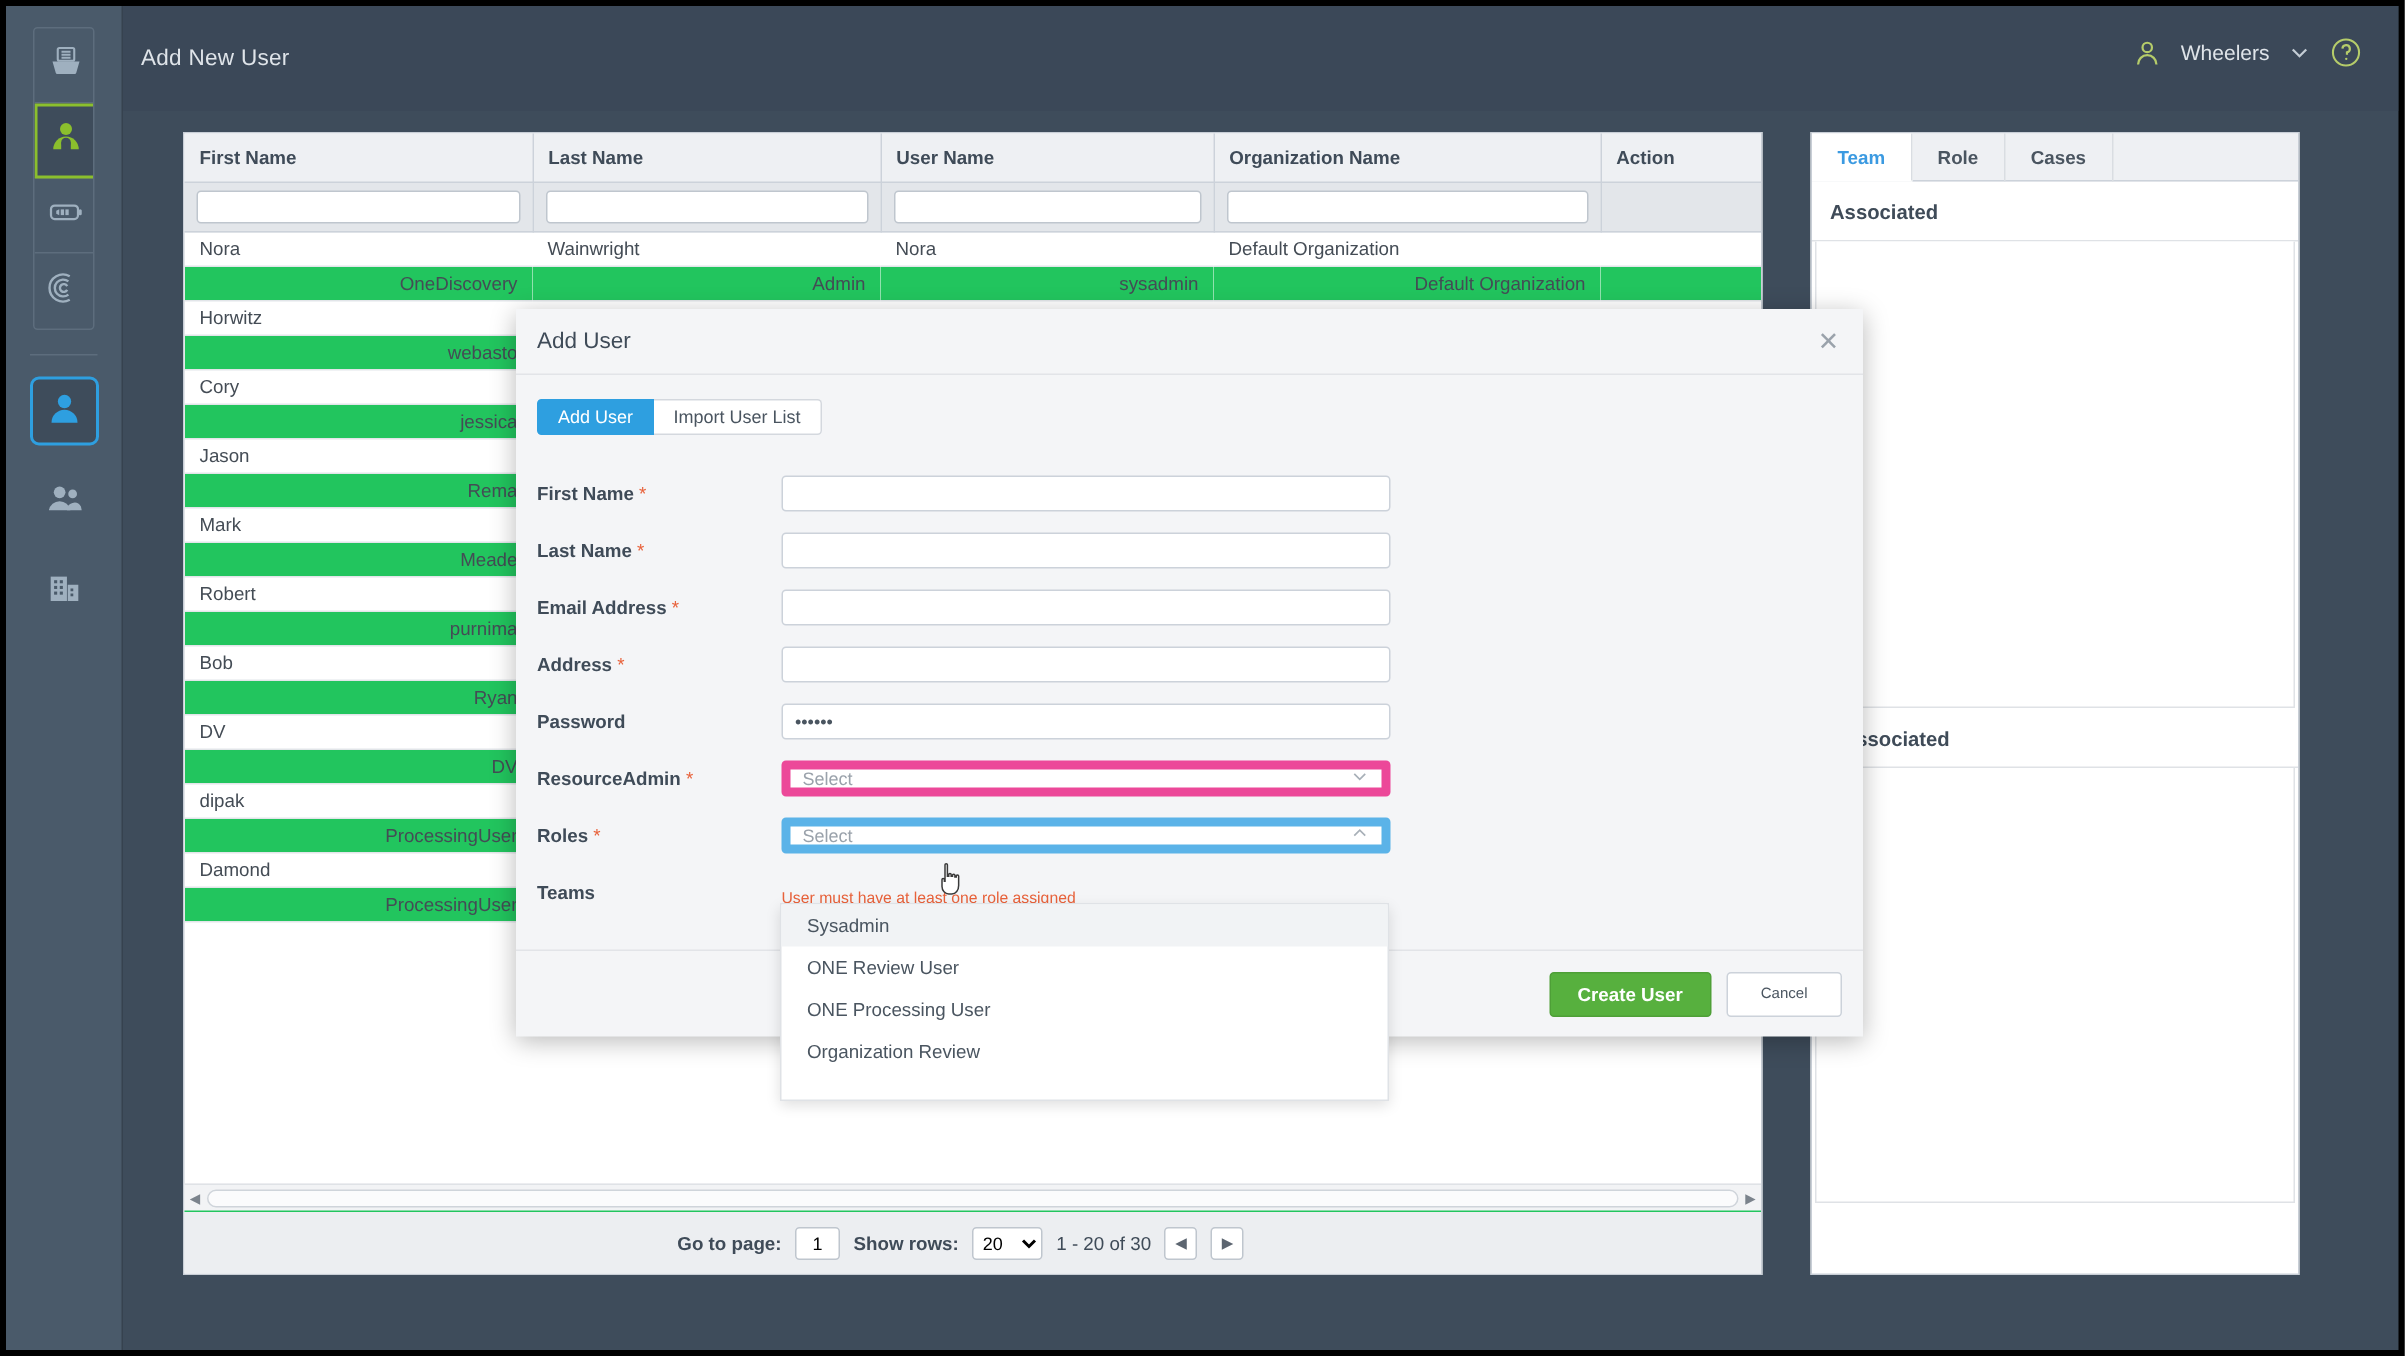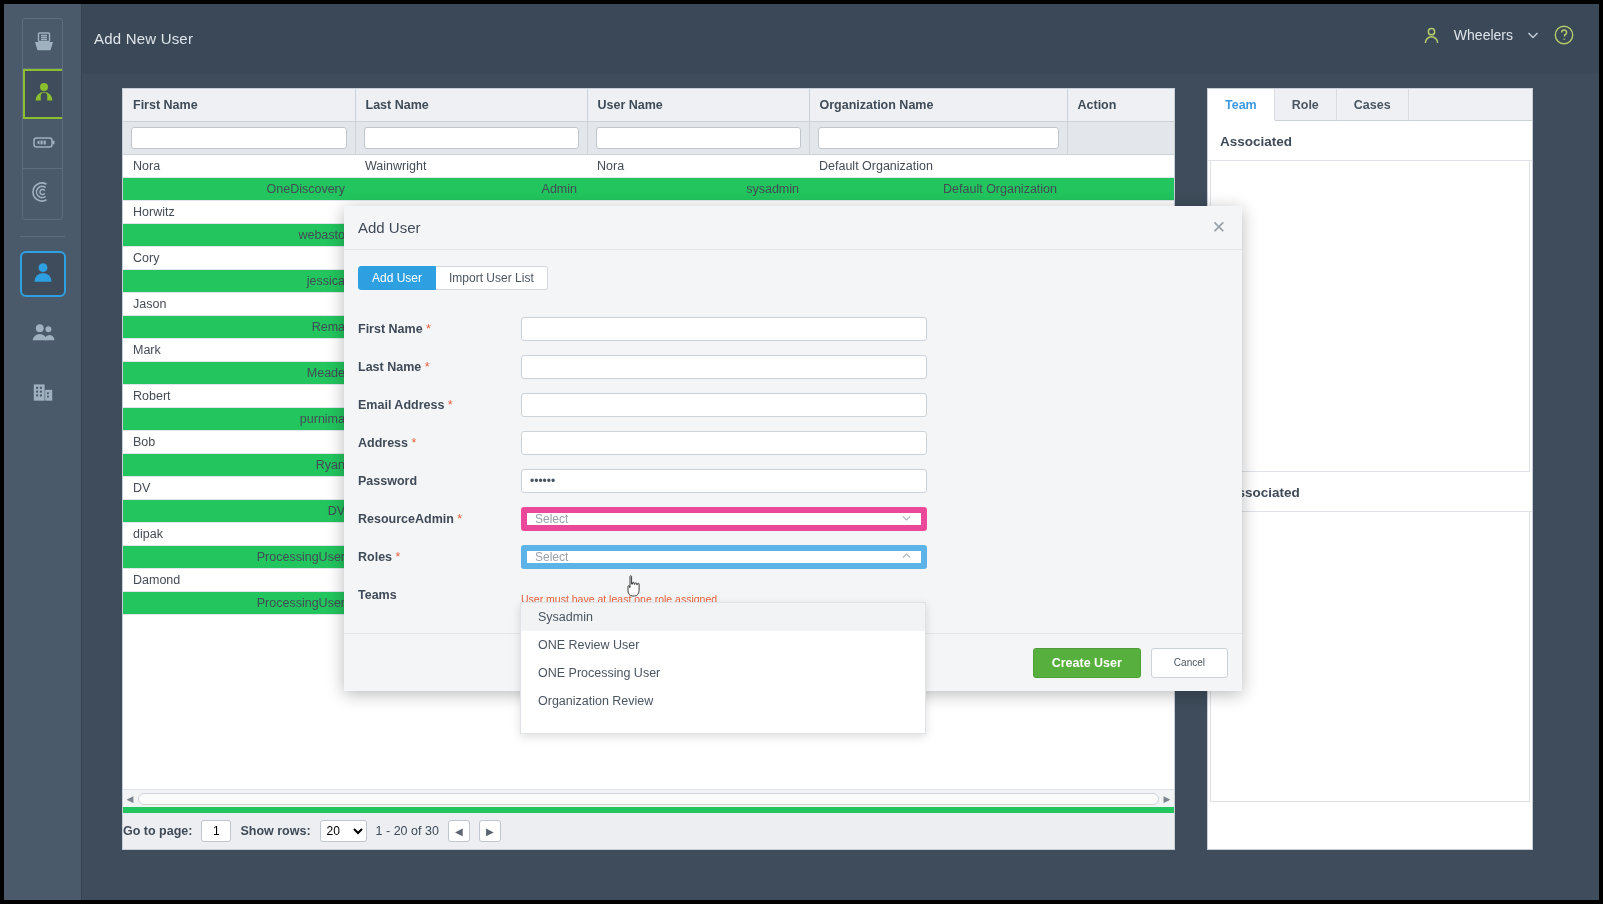--- a/index.html
+++ b/index.html
@@ -120,22 +120,22 @@
     display: flex; align-items: center;
   }
   .hs-arrow { width: 14px; text-align: center; font-size: 9px; color: #7b838c; cursor: pointer; }
   #hs-track {
     flex: 1; height: 12px; margin: 0 1px;
     background: #fbfbfc; border: 1px solid #cfd4da; border-radius: 6px;
   }
   #table-footer {
     position: absolute; left: 0; bottom: 0;
     width: 100%; height: 42px;
-    background: #eceef1; border-top: 6px solid #22c55e;
-    display: flex; align-items: center; justify-content: flex-start;
+    background: #eceef1; border-top: 1px solid #22c55e;
+    display: flex; align-items: center; justify-content: center;
     gap: 9px; padding-right: 16px;
     font-size: 12.5px; color: #3f4b58;
   }
   #table-footer .lbl { font-weight: bold; }
   #page-input {
     width: 30px; height: 22px; text-align: center;
     border: 1px solid #bfc6ce; border-radius: 3px;
     background: #fff; font-size: 12px; outline: none;
     font-family: "Liberation Sans", sans-serif;
   }

